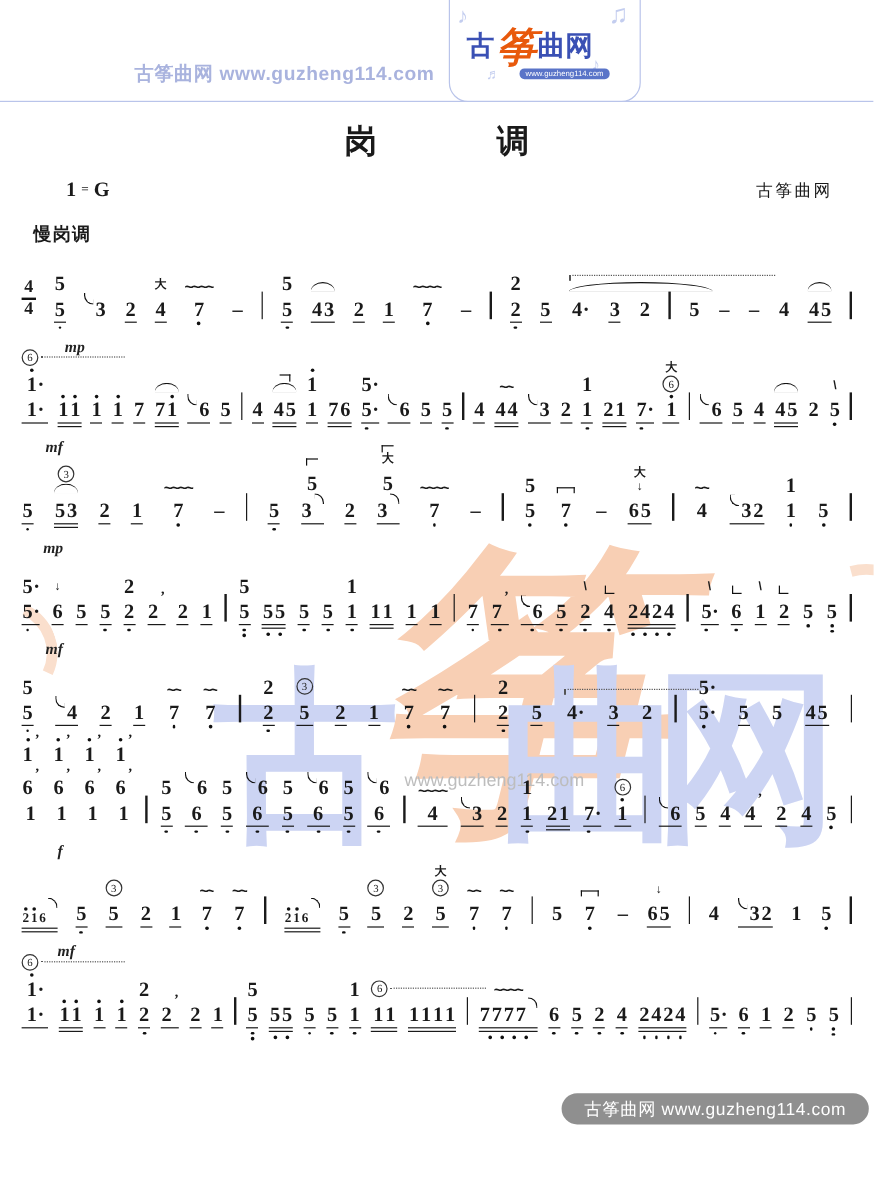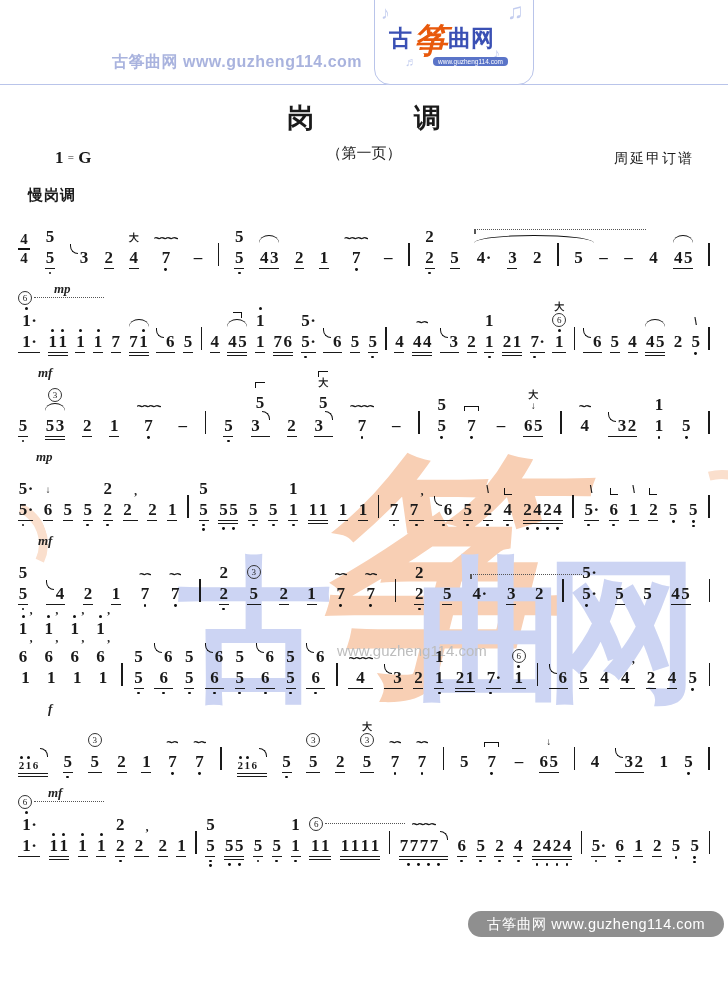--- a/index.html
+++ b/index.html
@@ -113,22 +113,21 @@
     </div>
     <span id="logoUrlBar">www.guzheng114.com</span>
   </div>
 </div>
 
 <div id="titleBlock">
   <div id="titleRow">
     <span>岗</span>
     <span>调</span>
   </div>
-  <div id="subtitle">（第一页）</div>
-  <div id="arranger">周延甲订谱</div>
+  <div id="arranger">古筝曲网</div>
   <div id="keysig">
     <span>1</span>
     <span class="eq">=</span>
     <span>G</span>
   </div>
   <div id="tempo">慢岗调</div>
 </div>
 
 <div id="score">
     <div class="scoreline">

